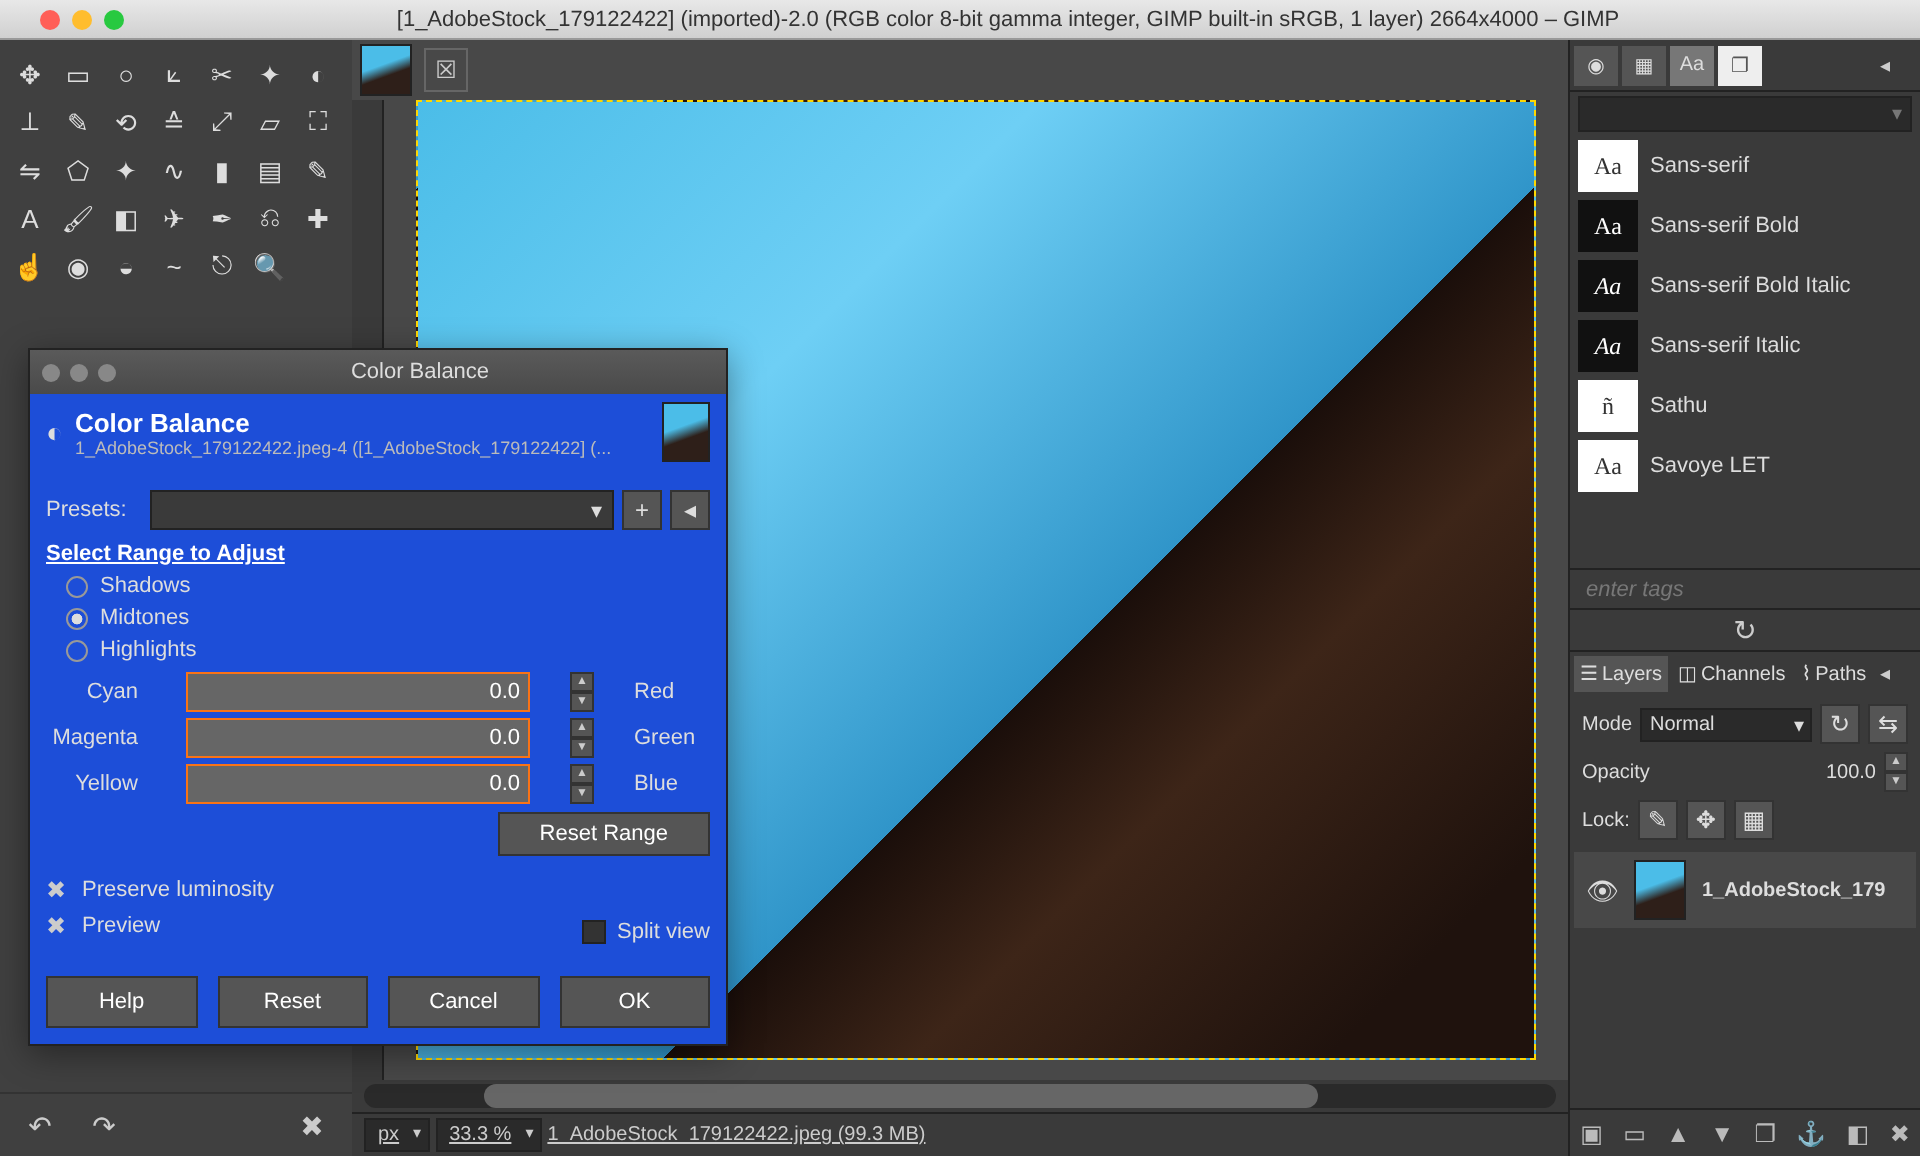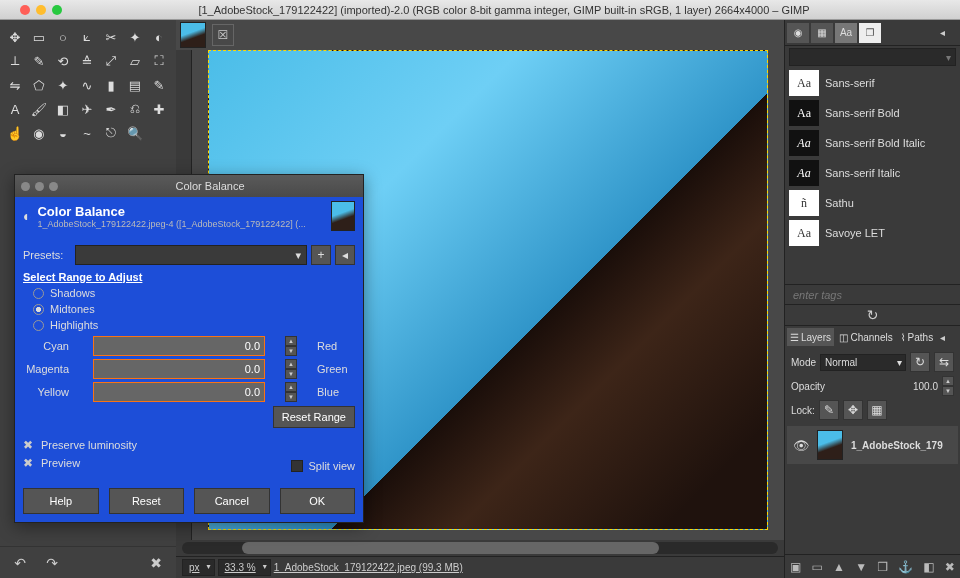--- a/index.html
+++ b/index.html
@@ -76,21 +76,21 @@
 .radio { width: 11px; height: 11px; border-radius: 50%; border: 1px solid #999; display: inline-block; }
 .radio.on { background: radial-gradient(circle,#ddd 40%,transparent 45%); }
 .slider-row { display: flex; align-items: center; gap: 20px; margin: 3px 0; }
 .sl-left { width: 50px; text-align: right; padding-right: 4px; }
 .sl-track { flex: 1; height: 20px; background: #666; border: 1px solid #f97316; position: relative; }
 .sl-val { position: absolute; right: 4px; top: 3px; color: #fff; }
 .sl-spin { width: 12px; display: flex; flex-direction: column; font-size: 6px; color: #ccc; }
 .sl-spin span { height: 10px; display: flex; align-items: center; justify-content: center; background: #555; border: 1px solid #333; }
 .sl-right { width: 38px; }
 .reset-row { display: flex; justify-content: flex-end; margin: 4px 0 8px; }
-.btn-sm { padding: 4px 8px; background: #555; border: 1px solid #333; color: #fff; cursor: pointer; font-size: 11px; }
+.btn-sm { padding: 4px 20px; background: #555; border: 1px solid #333; color: #fff; cursor: pointer; font-size: 11px; }
 .check-row { display: flex; align-items: center; gap: 6px; padding: 2px 0; }
 .xmark { width: 12px; font-size: 12px; color: #ccc; }
 .checkbox-sq { width: 12px; height: 12px; background: #333; border: 1px solid #222; display: inline-block; }
 .split-row { display: flex; justify-content: flex-end; align-items: center; gap: 6px; margin-top: 6px; }
 .dlg-buttons { display: flex; gap: 10px; padding: 10px 8px 8px; }
 .dlg-buttons .btn-sm { flex: 1; padding: 6px 0; text-align: center; }
 </style>
 </head>
 <body>
 

